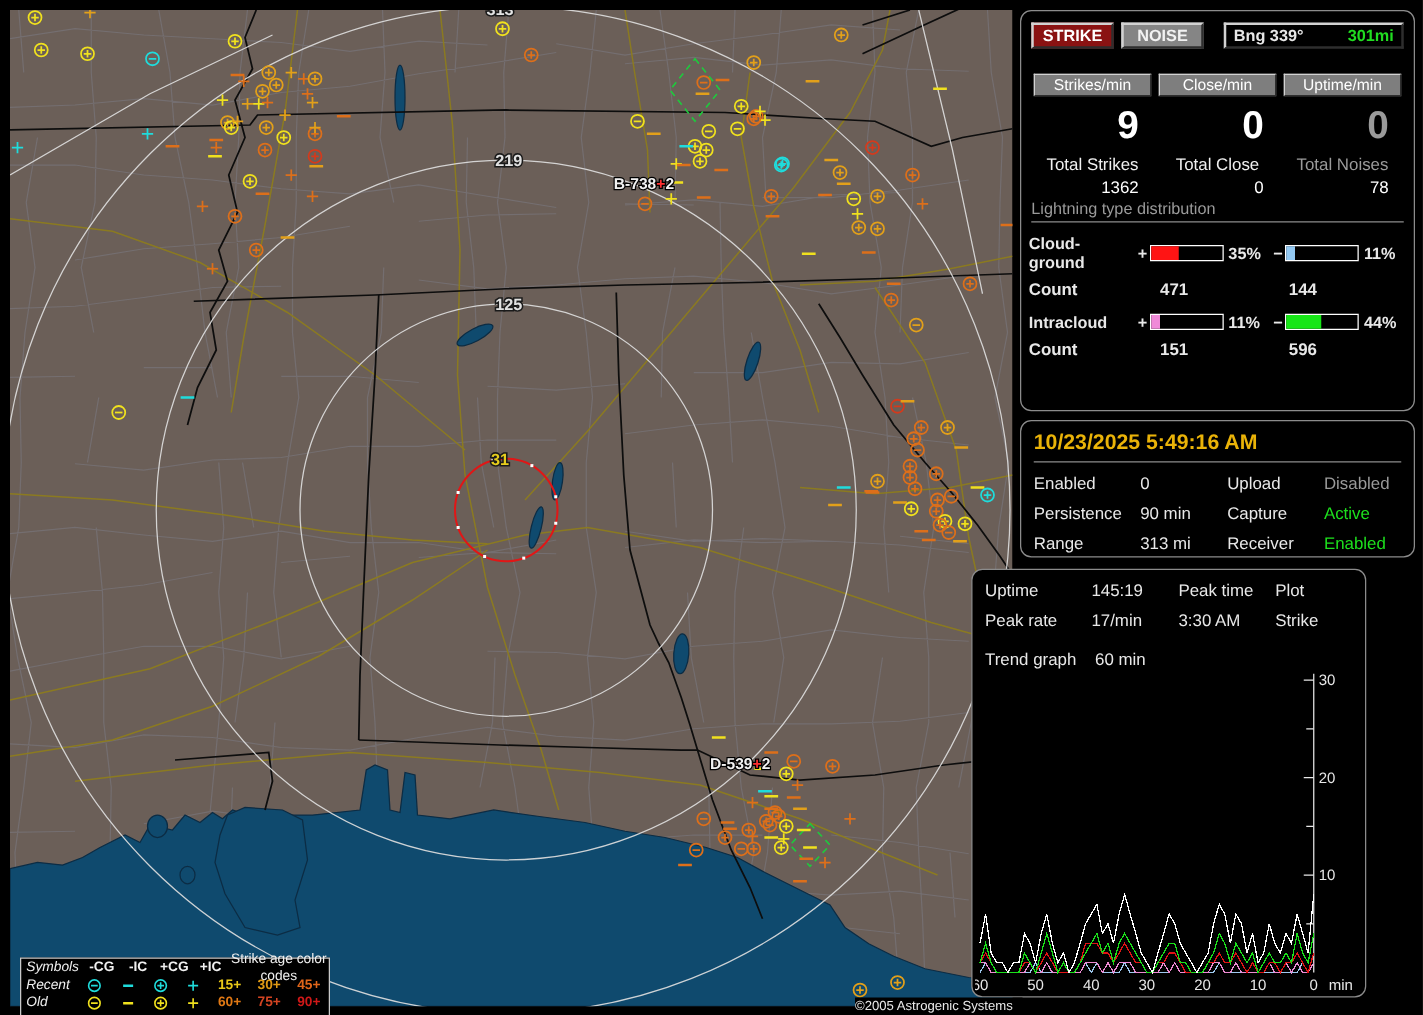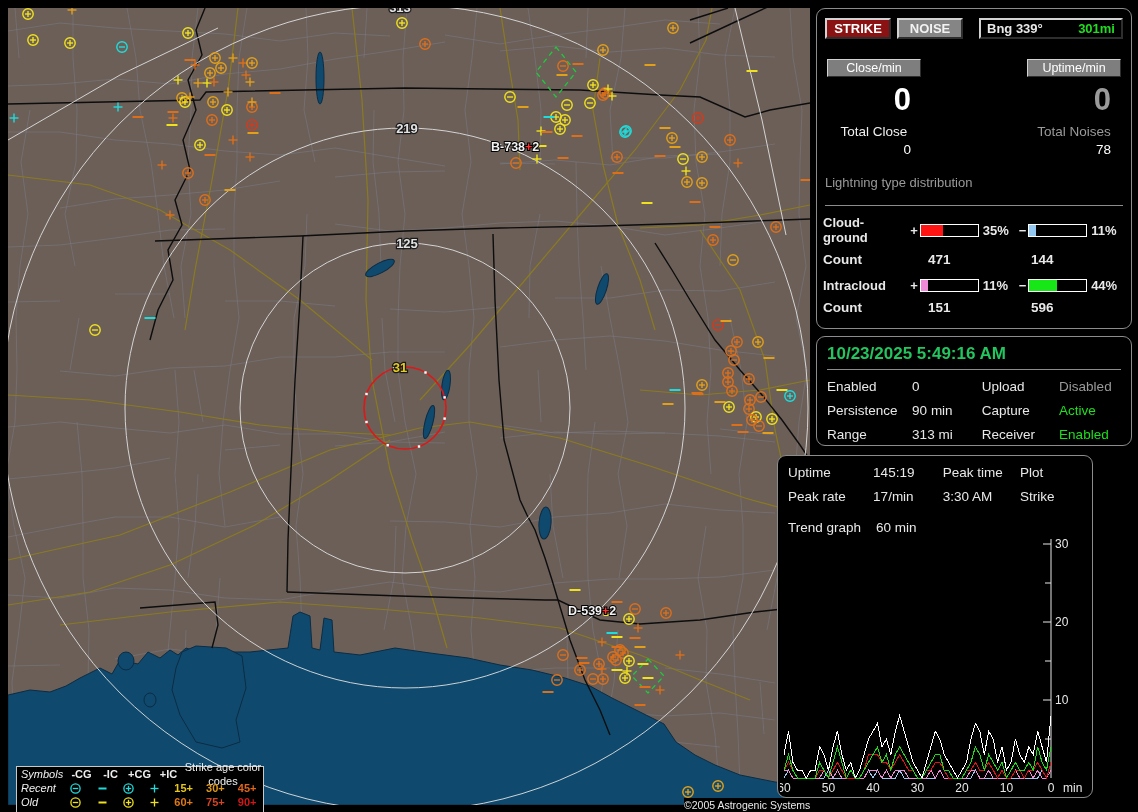--- a/index.html
+++ b/index.html
@@ -36,30 +36,30 @@
   .statcols{display:flex;justify-content:space-between;padding:20px 10px 0 10px;}
   .statcol{width:94px;text-align:center;}
   .statbtn{display:block;background:#7e7e7e;color:#fff;font-size:12.5px;line-height:16px;
     border-top:1px solid #d2d2d2;border-left:1px solid #d2d2d2;
     border-bottom:1px solid #2e2e2e;border-right:1px solid #2e2e2e;cursor:pointer;}
   .bignum{font-size:31px;font-weight:bold;color:#fff;text-align:right;padding-right:10px;margin-top:5px;height:40px;}
   .totlab{font-size:13.5px;color:#f0f0f0;margin-top:2px;}
   .totval{font-size:13.5px;color:#fff;text-align:right;padding-right:10px;margin-top:3px;}
   .dim{color:#9a9a9a !important;}
   .green{color:#1de01d !important;}
-  #dist-head{margin:18px 8px 0 8px;color:#9a9a9a;font-size:13px;border-bottom:1px solid #8c8c8c;padding-bottom:15px;}
+  #dist-head{margin:2px 8px 0 8px;color:#9a9a9a;font-size:13px;border-bottom:1px solid #8c8c8c;padding-bottom:3px;}
   .distrow{display:flex;align-items:center;margin:9px 6px 0 6px;font-size:13px;font-weight:bold;}
   .dlabel{width:93px;}
   .dsign{width:13px;text-align:center;}
   .dbar{width:62px;height:11px;border:1px solid #fff;background:#000;margin-right:4px;}
   .dbar div{height:11px;}
   .dpct{width:37px;}
   .countrow{position:relative;height:17px;margin:7px 6px 0 6px;font-size:13.5px;font-weight:bold;color:#e8e8e8;}
   .countrow .cv1{position:absolute;left:105px;} .countrow .cv2{position:absolute;left:208px;}
-  #datetime{margin:7px 10px 0 10px;color:#22c55e;font-size:17px;font-weight:bold;
+  #datetime{margin:7px 10px 0 10px;color:#eab308;font-size:17px;font-weight:bold;
     border-bottom:1px solid #8c8c8c;padding-bottom:5px;}
   .inforow{display:flex;padding:0 10px;font-size:13.5px;margin-top:9px;}
   .ic1{width:88px;} .ic2{width:72px;} .ic3{width:80px;} .ic4{width:64px;}
   #chart-wrap{position:absolute;left:2px;top:80px;}
 </style>
 </head>
 <body>
 
 <div id="screen">
 
@@ -929,20 +929,26 @@
     <div class="toprow">
       <span id="strike-btn" class="btn3d">STRIKE</span>
       <span id="noise-btn" class="btn3d">NOISE</span>
       <span id="bng-box">
         <span>Bng 339°</span>
         <span class="rng">301mi</span>
       </span>
     </div>
     <div class="statcols">
       <div class="statcol">
+        <span class="statbtn">Strikes/min</span>
+        <div class="bignum">9</div>
+        <div class="totlab">Total Strikes</div>
+        <div class="totval">1362</div>
+      </div>
+      <div class="statcol">
         <span class="statbtn">Close/min</span>
         <div class="bignum">0</div>
         <div class="totlab">Total Close</div>
         <div class="totval">0</div>
       </div>
       <div class="statcol">
         <span class="statbtn">Uptime/min</span>
         <div class="bignum dim">0</div>
         <div class="totlab dim">Total Noises</div>
         <div class="totval">78</div>

